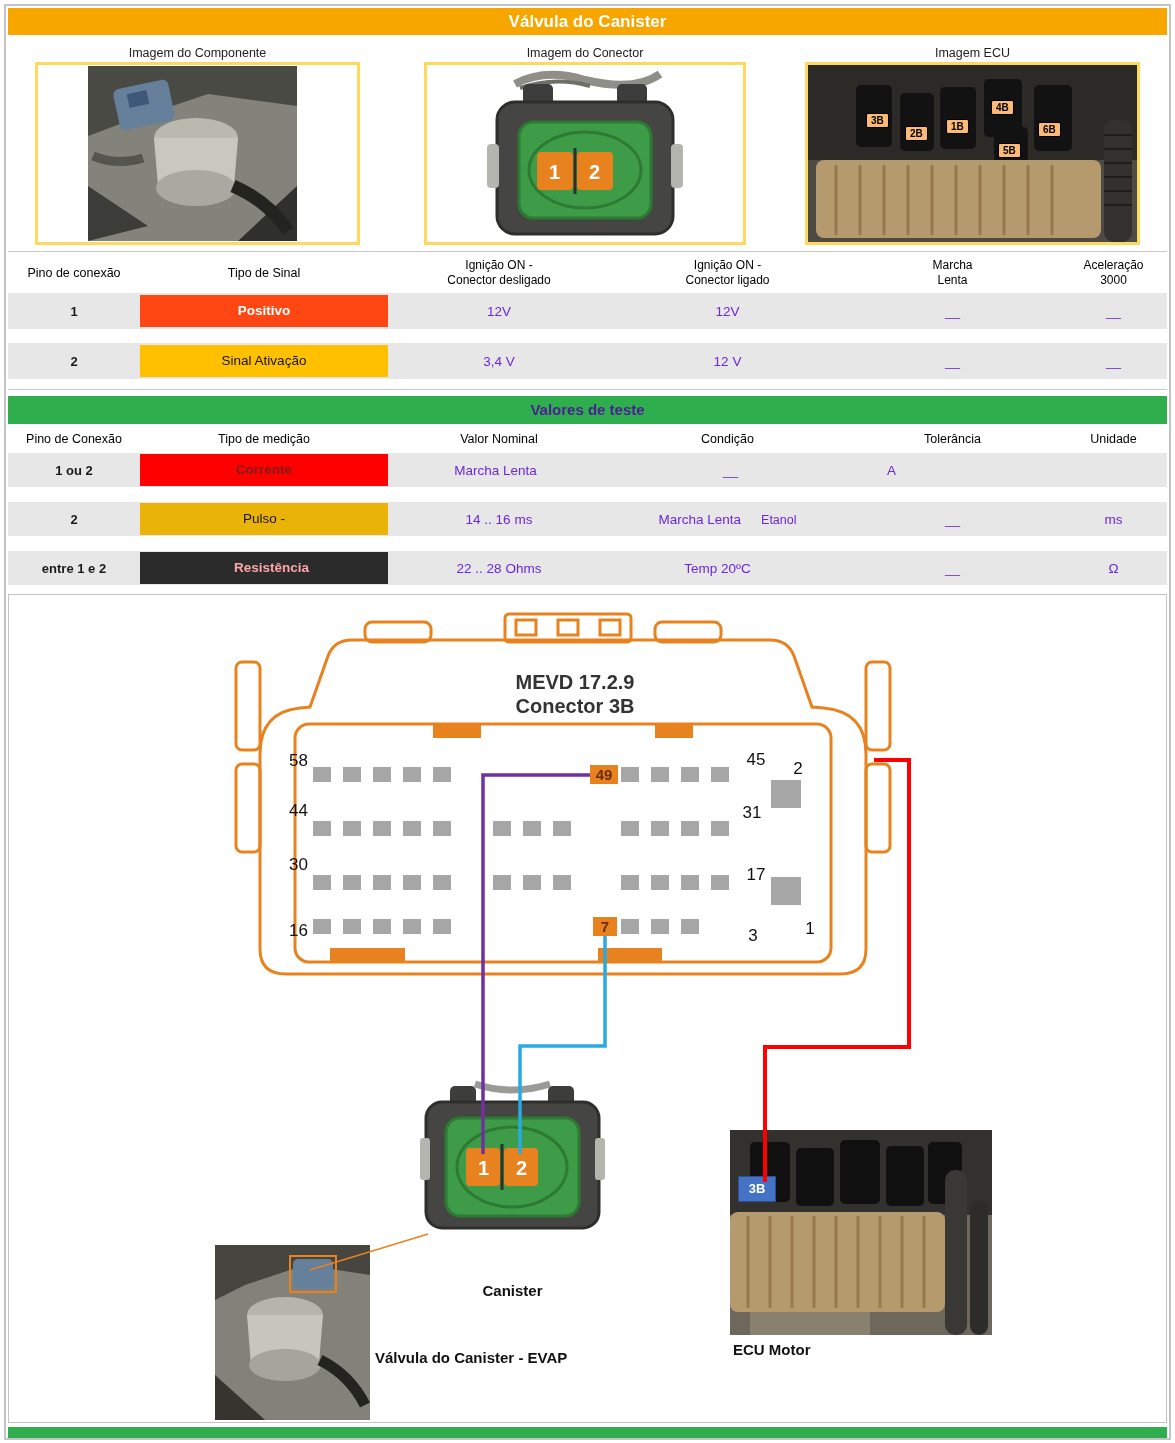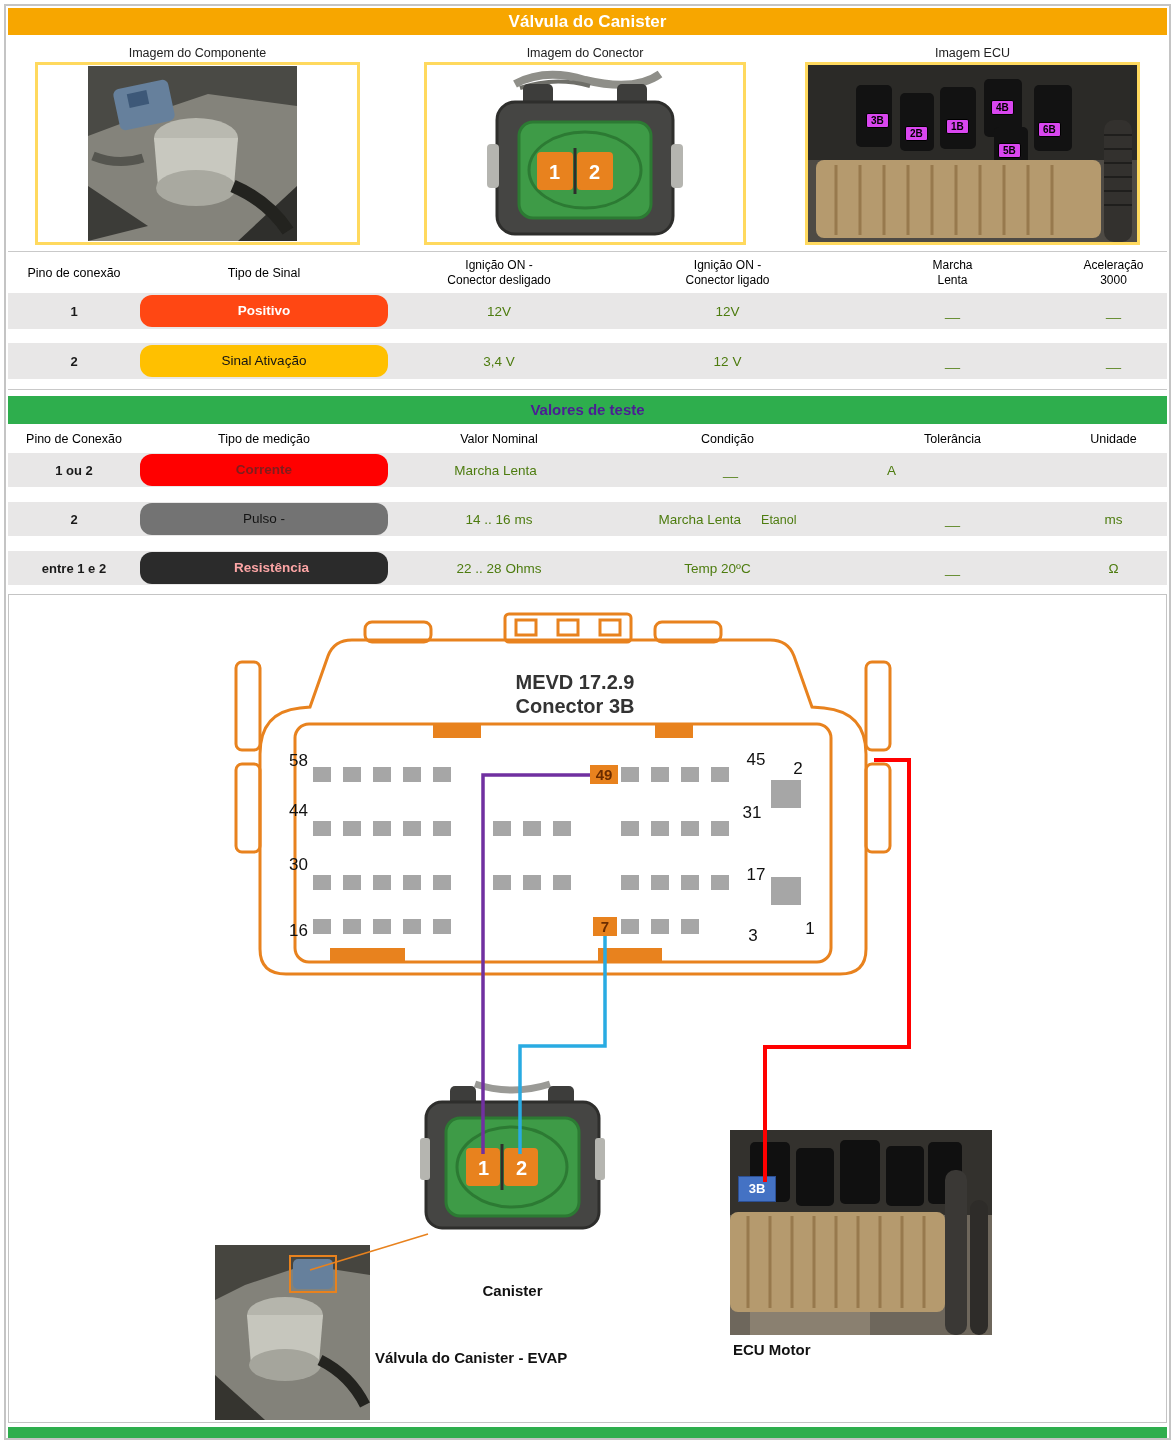--- a/index.html
+++ b/index.html
@@ -24,46 +24,46 @@
   .sep { left:8px; width:1159px; height:1px; background:#C9C9C9; }
 
   .t-head, .t-band { left:8px; width:1159px; display:flex; }
   .t-band { height:36px; background:#E8E7E7; }
   .t-band.h34 { height:34px; }
   .tc { display:flex; flex-direction:column; align-items:center; justify-content:center; }
   .c1{width:132px}.c2{width:248px}.c3{width:222px}.c4{width:235px}.c5{width:215px}.c6{width:107px}
   .hdr { font-size:12px; line-height:15px; color:#000; }
   .hdr2 { font-size:12.5px; color:#000; }
   .pin { font-size:13px; font-weight:700; }
-  .val { font-size:13.5px; color:#4d7c0f; }
-  .badge { width:100%; height:32px; line-height:32px; text-align:center; font-size:13.5px;border-radius:12px; }
+  .val { font-size:13.5px; color:#6d28d9; }
+  .badge { width:100%; height:32px; line-height:32px; text-align:center; font-size:13.5px; }
   .badge-positivo { background:#FF4713; color:#fff; font-weight:700; }
   .badge-ativacao { background:#FFC000; color:#141414; }
   .badge-corrente { background:#FF0000; color:#7F1D1D; font-weight:700; }
-  .badge-pulso    { background:#737373; color:#141414; }
+  .badge-pulso    { background:#eab308; color:#141414; }
   .badge-resist   { background:#2B2B2B; color:#fca5a5; font-weight:700;padding-left:15px; }
   .cond-wrap { display:flex; gap:20px; align-items:baseline; justify-content:center; }
   .cond-extra { font-size:12.5px; }
 
   .green-bar { left:8px; width:1159px; background:#2EAE4D; color:#4c1d95;
     font-weight:700; font-size:15px; text-align:center; }
 
   .diagram-box { left:8px; top:594px; width:1159px; height:829px;
     border:1px solid #C4C4C4; background:#fff; }
 
   .overlay-svg { left:8px; top:594px; z-index:5; pointer-events:none; }
 
   .dg-title { font:700 20px "Liberation Sans", sans-serif; fill:#333; }
   .dg-num   { font:400 17px "Liberation Sans", sans-serif; fill:#111; }
   .dg-hl    { font:700 15px "Liberation Sans", sans-serif; fill:#6B2C00; }
 
   .photo-div { z-index:2; }
   .big-label { z-index:6; font-weight:700; font-size:15px; color:#111; }
 
-  .chip { position:absolute; background:#d946ef; border:1px solid #000; color:#000;
+  .chip { position:absolute; background:#fdba74; border:1px solid #000; color:#000;
     font-weight:700; font-size:10px; padding:1px 4px; border-radius:2px; z-index:3; }
   .chip-blue { position:absolute; background:#4472C4; border:1px solid #2c4f93; color:#fff;
     font-weight:700; font-size:13px; width:38px; height:26px; line-height:24px;
     text-align:center; z-index:3; }
   .conn-pin-text { font:700 20px "Liberation Sans", sans-serif; fill:#fff; }
 </style>
 </head>
 <body>
 
 <div class="abs title-bar">Válvula do Canister</div>

